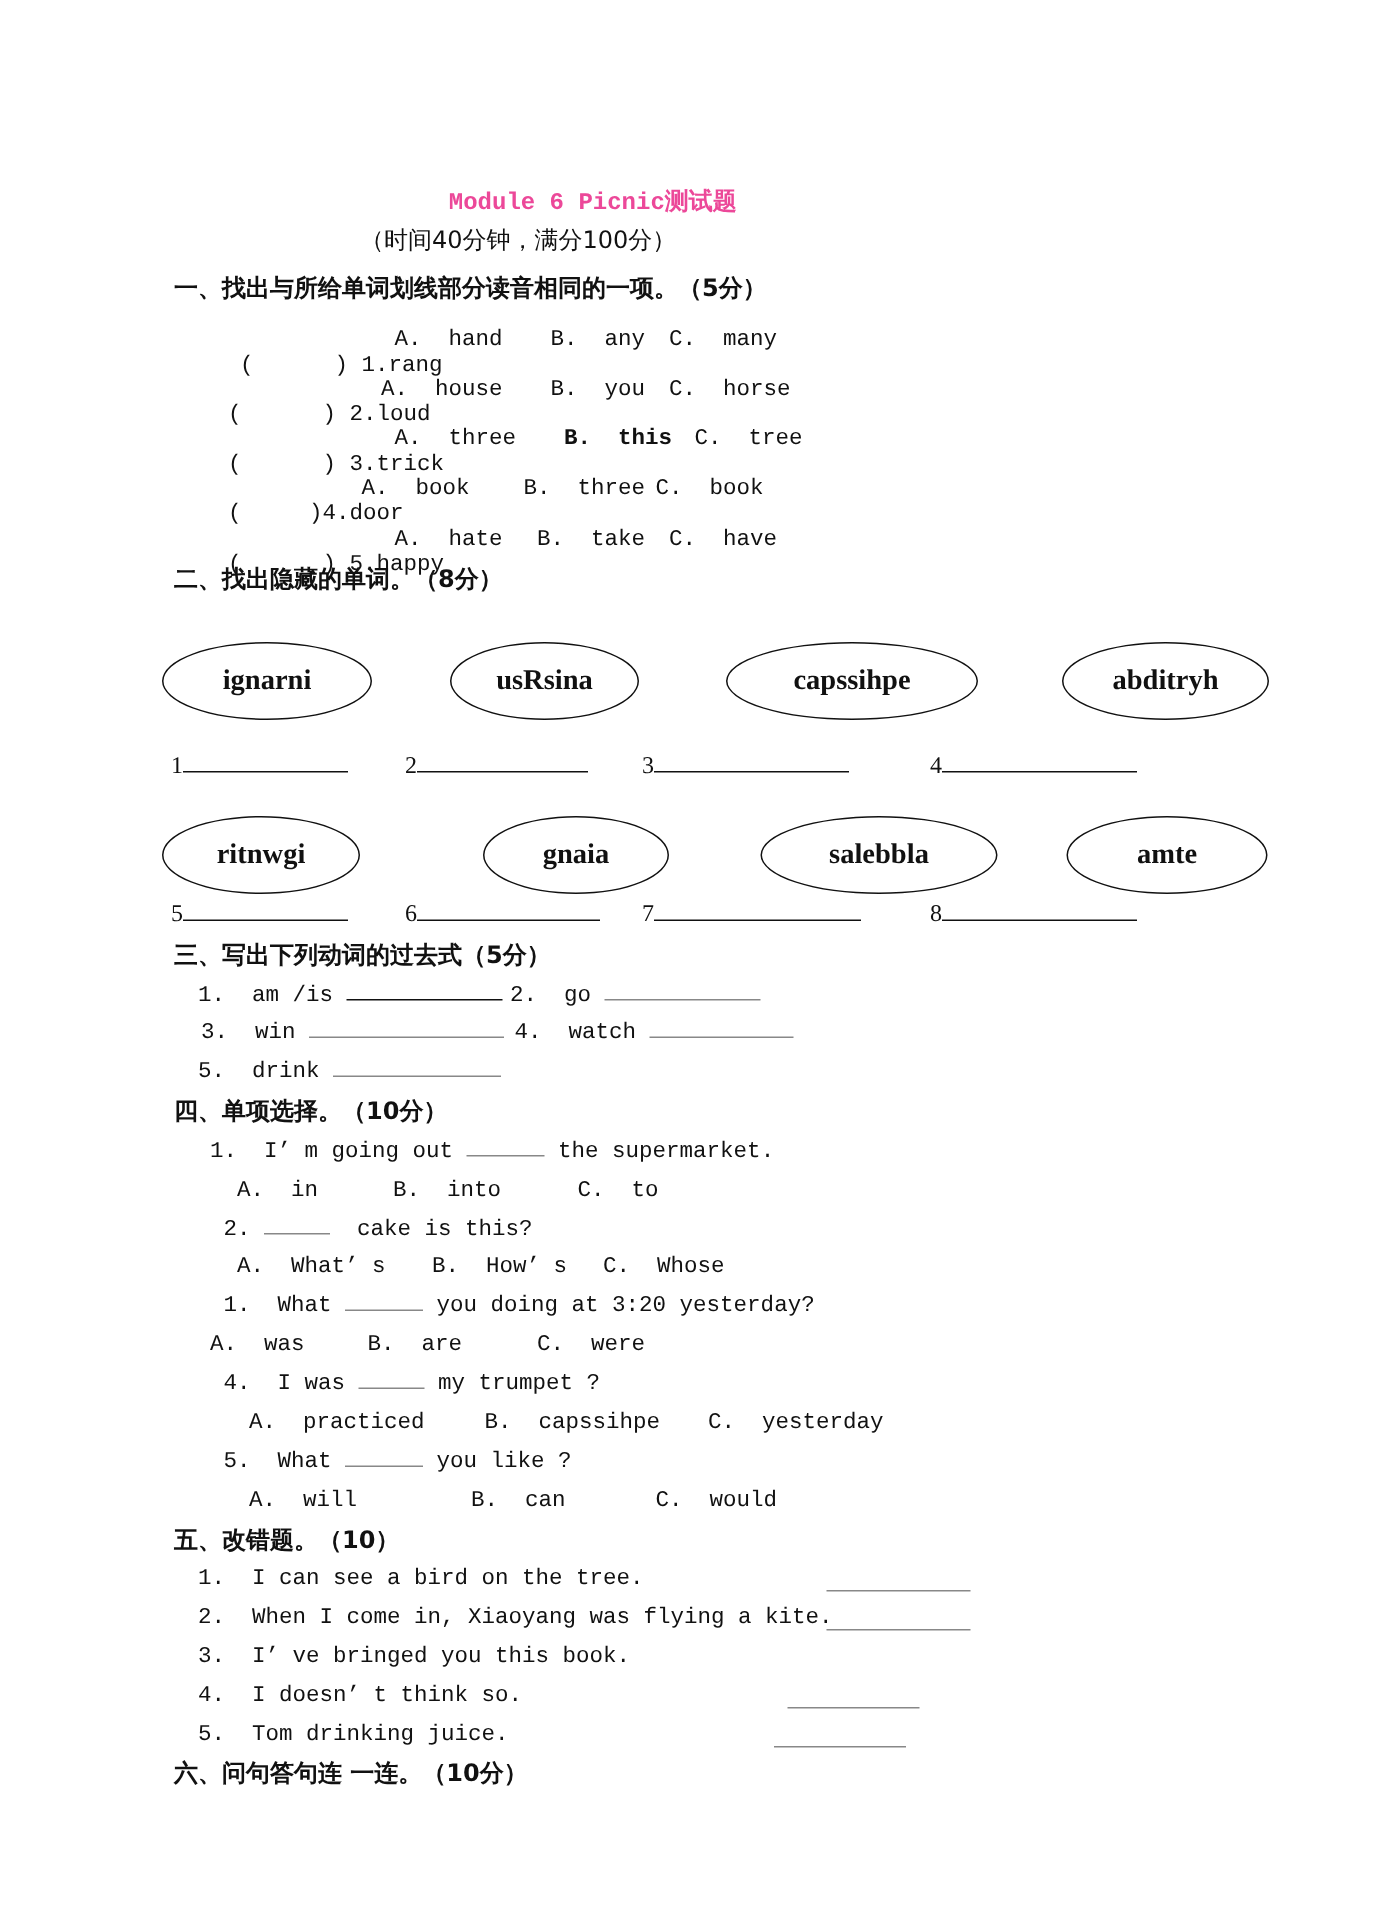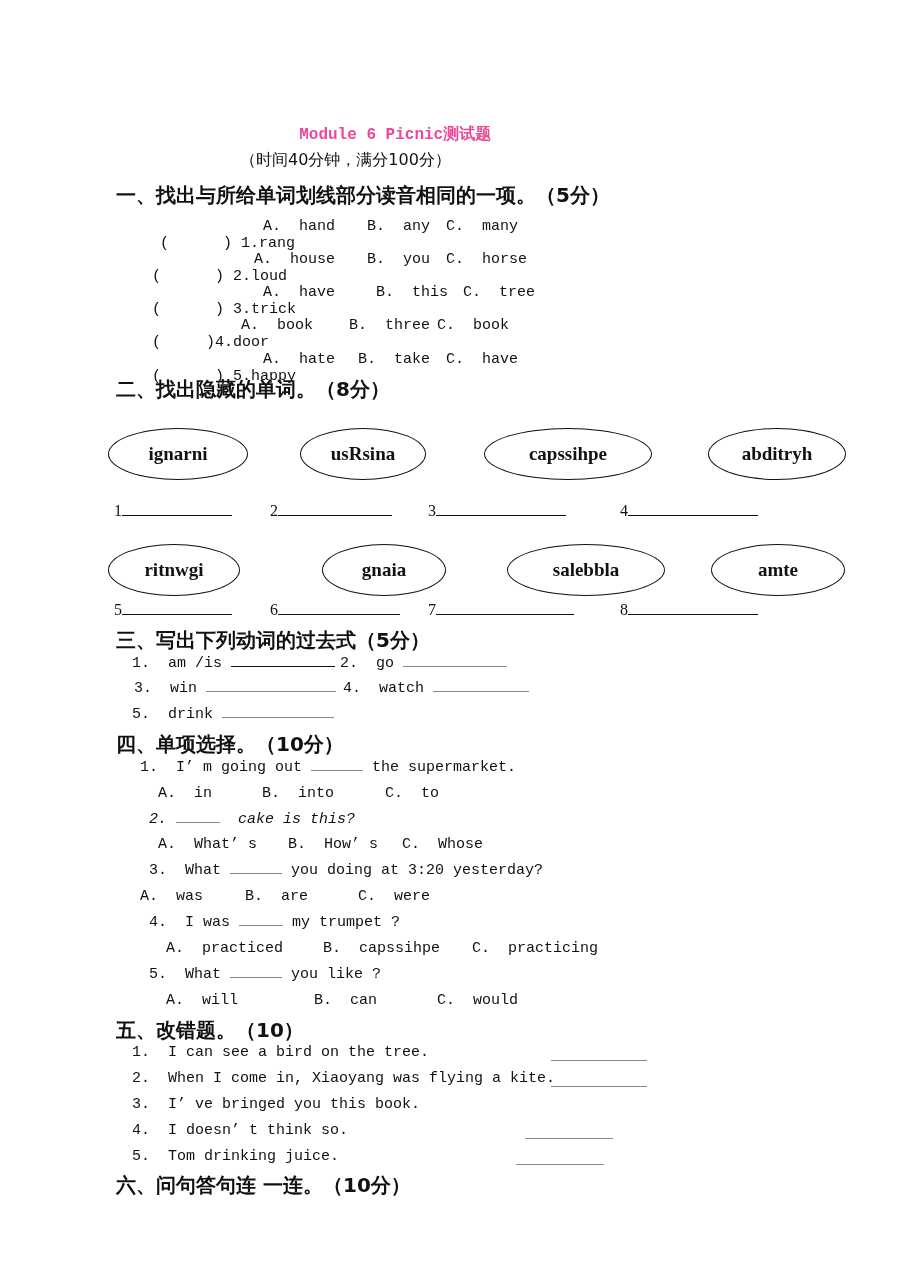--- a/index.html
+++ b/index.html
@@ -3,21 +3,21 @@
 <meta charset="utf-8">
 <style>
   html, body { margin: 0; padding: 0; background: #ffffff; }
   body { width: 920px; height: 1274px; position: relative; overflow: hidden;
          font-family: "Liberation Serif", "DejaVu Serif", serif; color: #111; }
   .abs { position: absolute; white-space: pre; }
   .title { left: 0; width: 752px; text-align: center; top: 106px; font-size: 16px;
            color: #ec4899; font-family: "Liberation Mono", "DejaVu Sans Mono", monospace; font-weight: bold; }
   .title .cn { font-family: "DejaVu Sans", sans-serif; }
   .subtitle { left: 240px; top: 150px; font-size: 16px; font-family: "DejaVu Sans", sans-serif; }
-  .sec { font-size: 20px; font-family: "DejaVu Sans", sans-serif; font-weight: bold; left: 116px; }
+  .sec { font-size: 16px; font-family: "DejaVu Sans", sans-serif; font-weight: bold; left: 116px; }
   .mono { font-family: "Liberation Mono", "DejaVu Sans Mono", monospace; font-size: 15px; }
   .oval { position: absolute; border: 1.5px solid #111; border-radius: 50%;
           display: flex; align-items: center; justify-content: center;
           font-family: "Liberation Serif", serif; font-weight: bold; font-size: 19px; }
   .blank { display: inline-block; border-bottom: 1px solid #111; vertical-align: baseline; }
   .blank-grey { display: inline-block; border-bottom: 1px solid #888; vertical-align: baseline; }
   .numline { font-family: "Liberation Serif", serif; font-size: 16px; }
 </style>
 </head>
 <body>
@@ -41,22 +41,22 @@
   <div class="abs mono" style="top:251px; left:116px;">
     <span>(      )</span> <span>2.</span><span>loud</span>
   </div>
   <div class="abs mono" style="top:251px; left:254px;">A.  house</div>
   <div class="abs mono" style="top:251px; left:367px;">B.  you</div>
   <div class="abs mono" style="top:251px; left:446px;">C.  horse</div>
 
   <div class="abs mono" style="top:284px; left:116px;">
     <span>(      )</span> <span>3.</span><span>trick</span>
   </div>
-  <div class="abs mono" style="top:284px; left:263px;">A.  have</div>
-  <div class="abs mono" style="top:284px; left:376px;">B.  this</div>
+  <div class="abs mono" style="top:284px; left:263px;">A.  three</div>
+  <div class="abs mono" style="top:284px; left:376px;font-weight:bold;">B.  this</div>
   <div class="abs mono" style="top:284px; left:463px;">C.  tree</div>
 
   <div class="abs mono" style="top:317px; left:116px;">
     <span>(     )</span><span>4.</span><span>door</span>
   </div>
   <div class="abs mono" style="top:317px; left:241px;">A.  book</div>
   <div class="abs mono" style="top:317px; left:349px;">B.  three</div>
   <div class="abs mono" style="top:317px; left:437px;">C.  book</div>
 
   <div class="abs mono" style="top:351px; left:116px;">
@@ -96,34 +96,34 @@
   <div class="abs mono" style="top:680px; left:343px;"><span>4.  watch</span> <span class="blank-grey" style="width:96px;"></span></div>
   <div class="abs mono" style="top:706px; left:132px;"><span>5.  drink</span> <span class="blank-grey" style="width:112px;"></span></div>
 
   <div class="abs sec" style="top:731px;">四、单项选择。（10分）</div>
 
   <div class="abs mono" style="top:759px; left:140px;"><span>1.  I’ m going out</span> <span class="blank-grey" style="width:52px;"></span> <span>the supermarket.</span></div>
   <div class="abs mono" style="top:785px; left:158px;">A.  in</div>
   <div class="abs mono" style="top:785px; left:262px;">B.  into</div>
   <div class="abs mono" style="top:785px; left:385px;">C.  to</div>
 
-  <div class="abs mono" style="top:811px; left:149px;font-style:italic;"><span>2.</span> <span class="blank-grey" style="width:44px;"></span>  <span>cake is this?</span></div>
+  <div class="abs mono" style="top:811px; left:149px;"><span>2.</span> <span class="blank-grey" style="width:44px;"></span>  <span>cake is this?</span></div>
   <div class="abs mono" style="top:836px; left:158px;">A.  What’ s</div>
   <div class="abs mono" style="top:836px; left:288px;">B.  How’ s</div>
   <div class="abs mono" style="top:836px; left:402px;">C.  Whose</div>
 
-  <div class="abs mono" style="top:862px; left:149px;"><span>3.  What</span> <span class="blank-grey" style="width:52px;"></span> <span>you doing at 3:20 yesterday?</span></div>
+  <div class="abs mono" style="top:862px; left:149px;"><span>1.  What</span> <span class="blank-grey" style="width:52px;"></span> <span>you doing at 3:20 yesterday?</span></div>
   <div class="abs mono" style="top:888px; left:140px;">A.  was</div>
   <div class="abs mono" style="top:888px; left:245px;">B.  are</div>
   <div class="abs mono" style="top:888px; left:358px;">C.  were</div>
 
   <div class="abs mono" style="top:914px; left:149px;"><span>4.  I was</span> <span class="blank-grey" style="width:44px;"></span> <span>my trumpet ?</span></div>
   <div class="abs mono" style="top:940px; left:166px;">A.  practiced</div>
   <div class="abs mono" style="top:940px; left:323px;">B.  capssihpe</div>
-  <div class="abs mono" style="top:940px; left:472px;">C.  practicing</div>
+  <div class="abs mono" style="top:940px; left:472px;">C.  yesterday</div>
 
   <div class="abs mono" style="top:966px; left:149px;"><span>5.  What</span> <span class="blank-grey" style="width:52px;"></span> <span>you like ?</span></div>
   <div class="abs mono" style="top:992px; left:166px;">A.  will</div>
   <div class="abs mono" style="top:992px; left:314px;">B.  can</div>
   <div class="abs mono" style="top:992px; left:437px;">C.  would</div>
 
   <div class="abs sec" style="top:1017px;">五、改错题。（10）</div>
   <div class="abs mono" style="top:1044px; left:132px;">1.  I can see a bird on the tree.</div>
   <div class="abs" style="top:1060px; left:551px; width:96px; border-bottom:1px solid #888;"></div>
   <div class="abs mono" style="top:1070px; left:132px;">2.  When I come in, Xiaoyang was flying a kite.</div>

